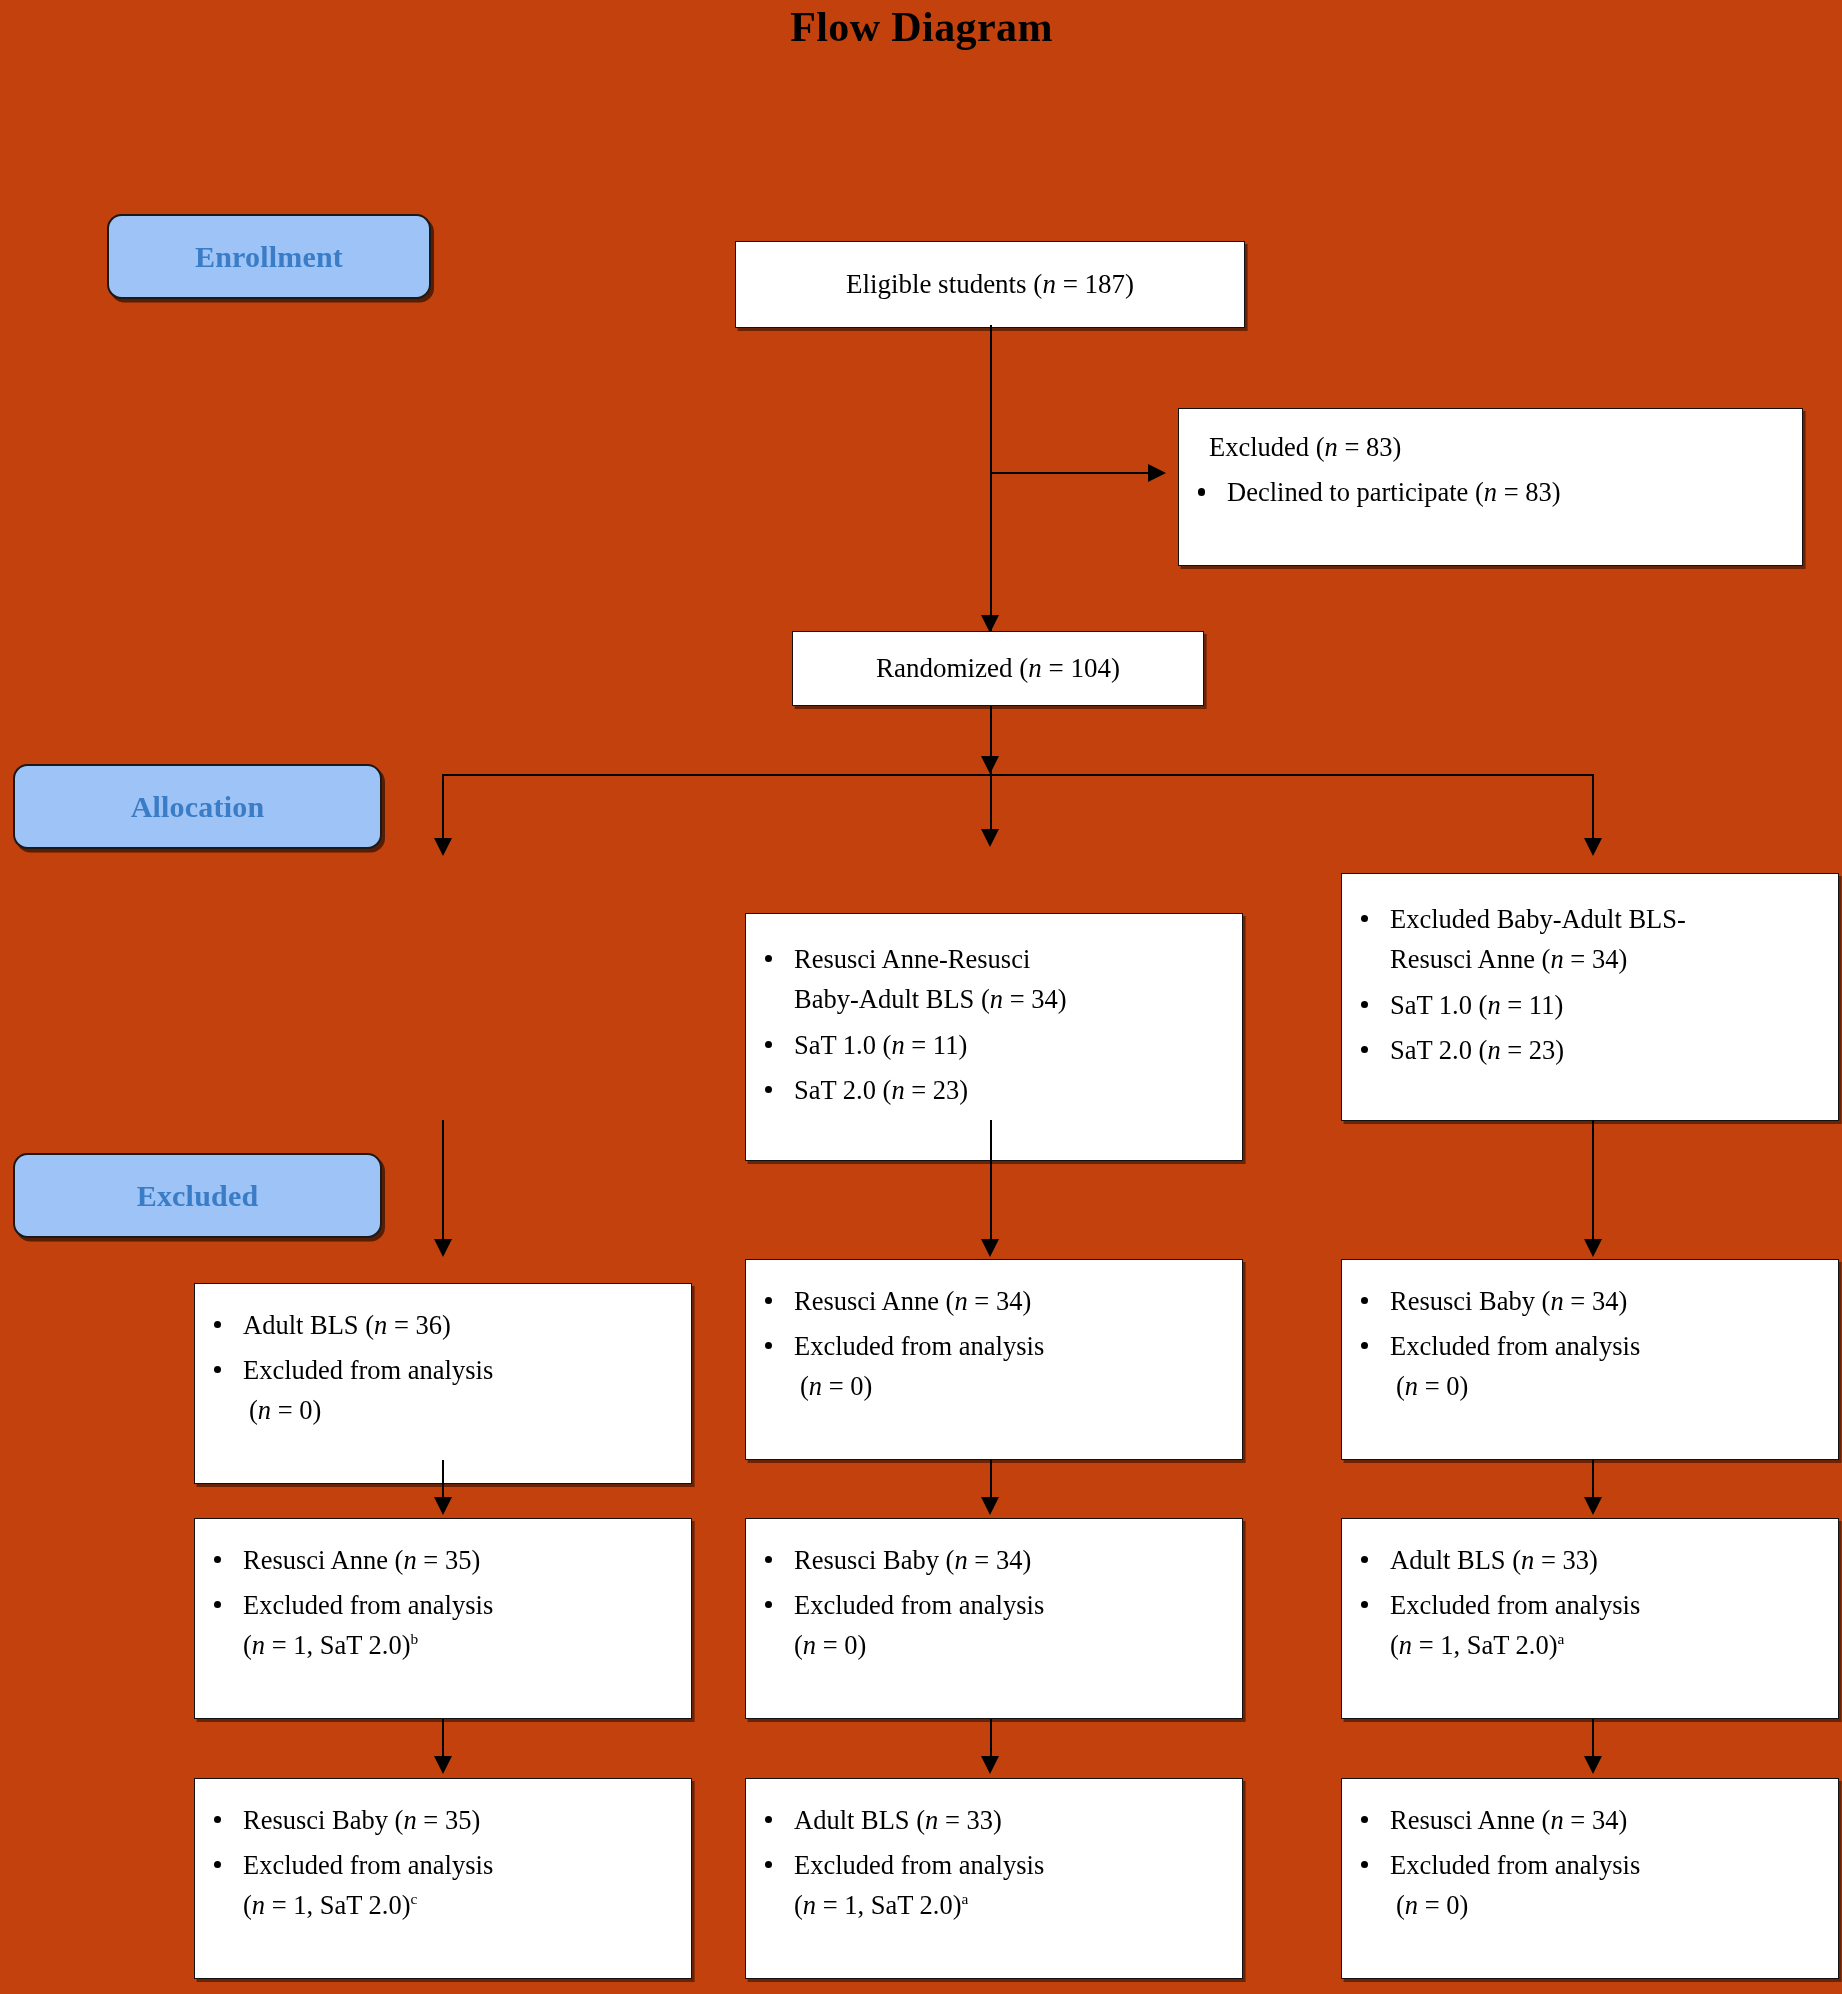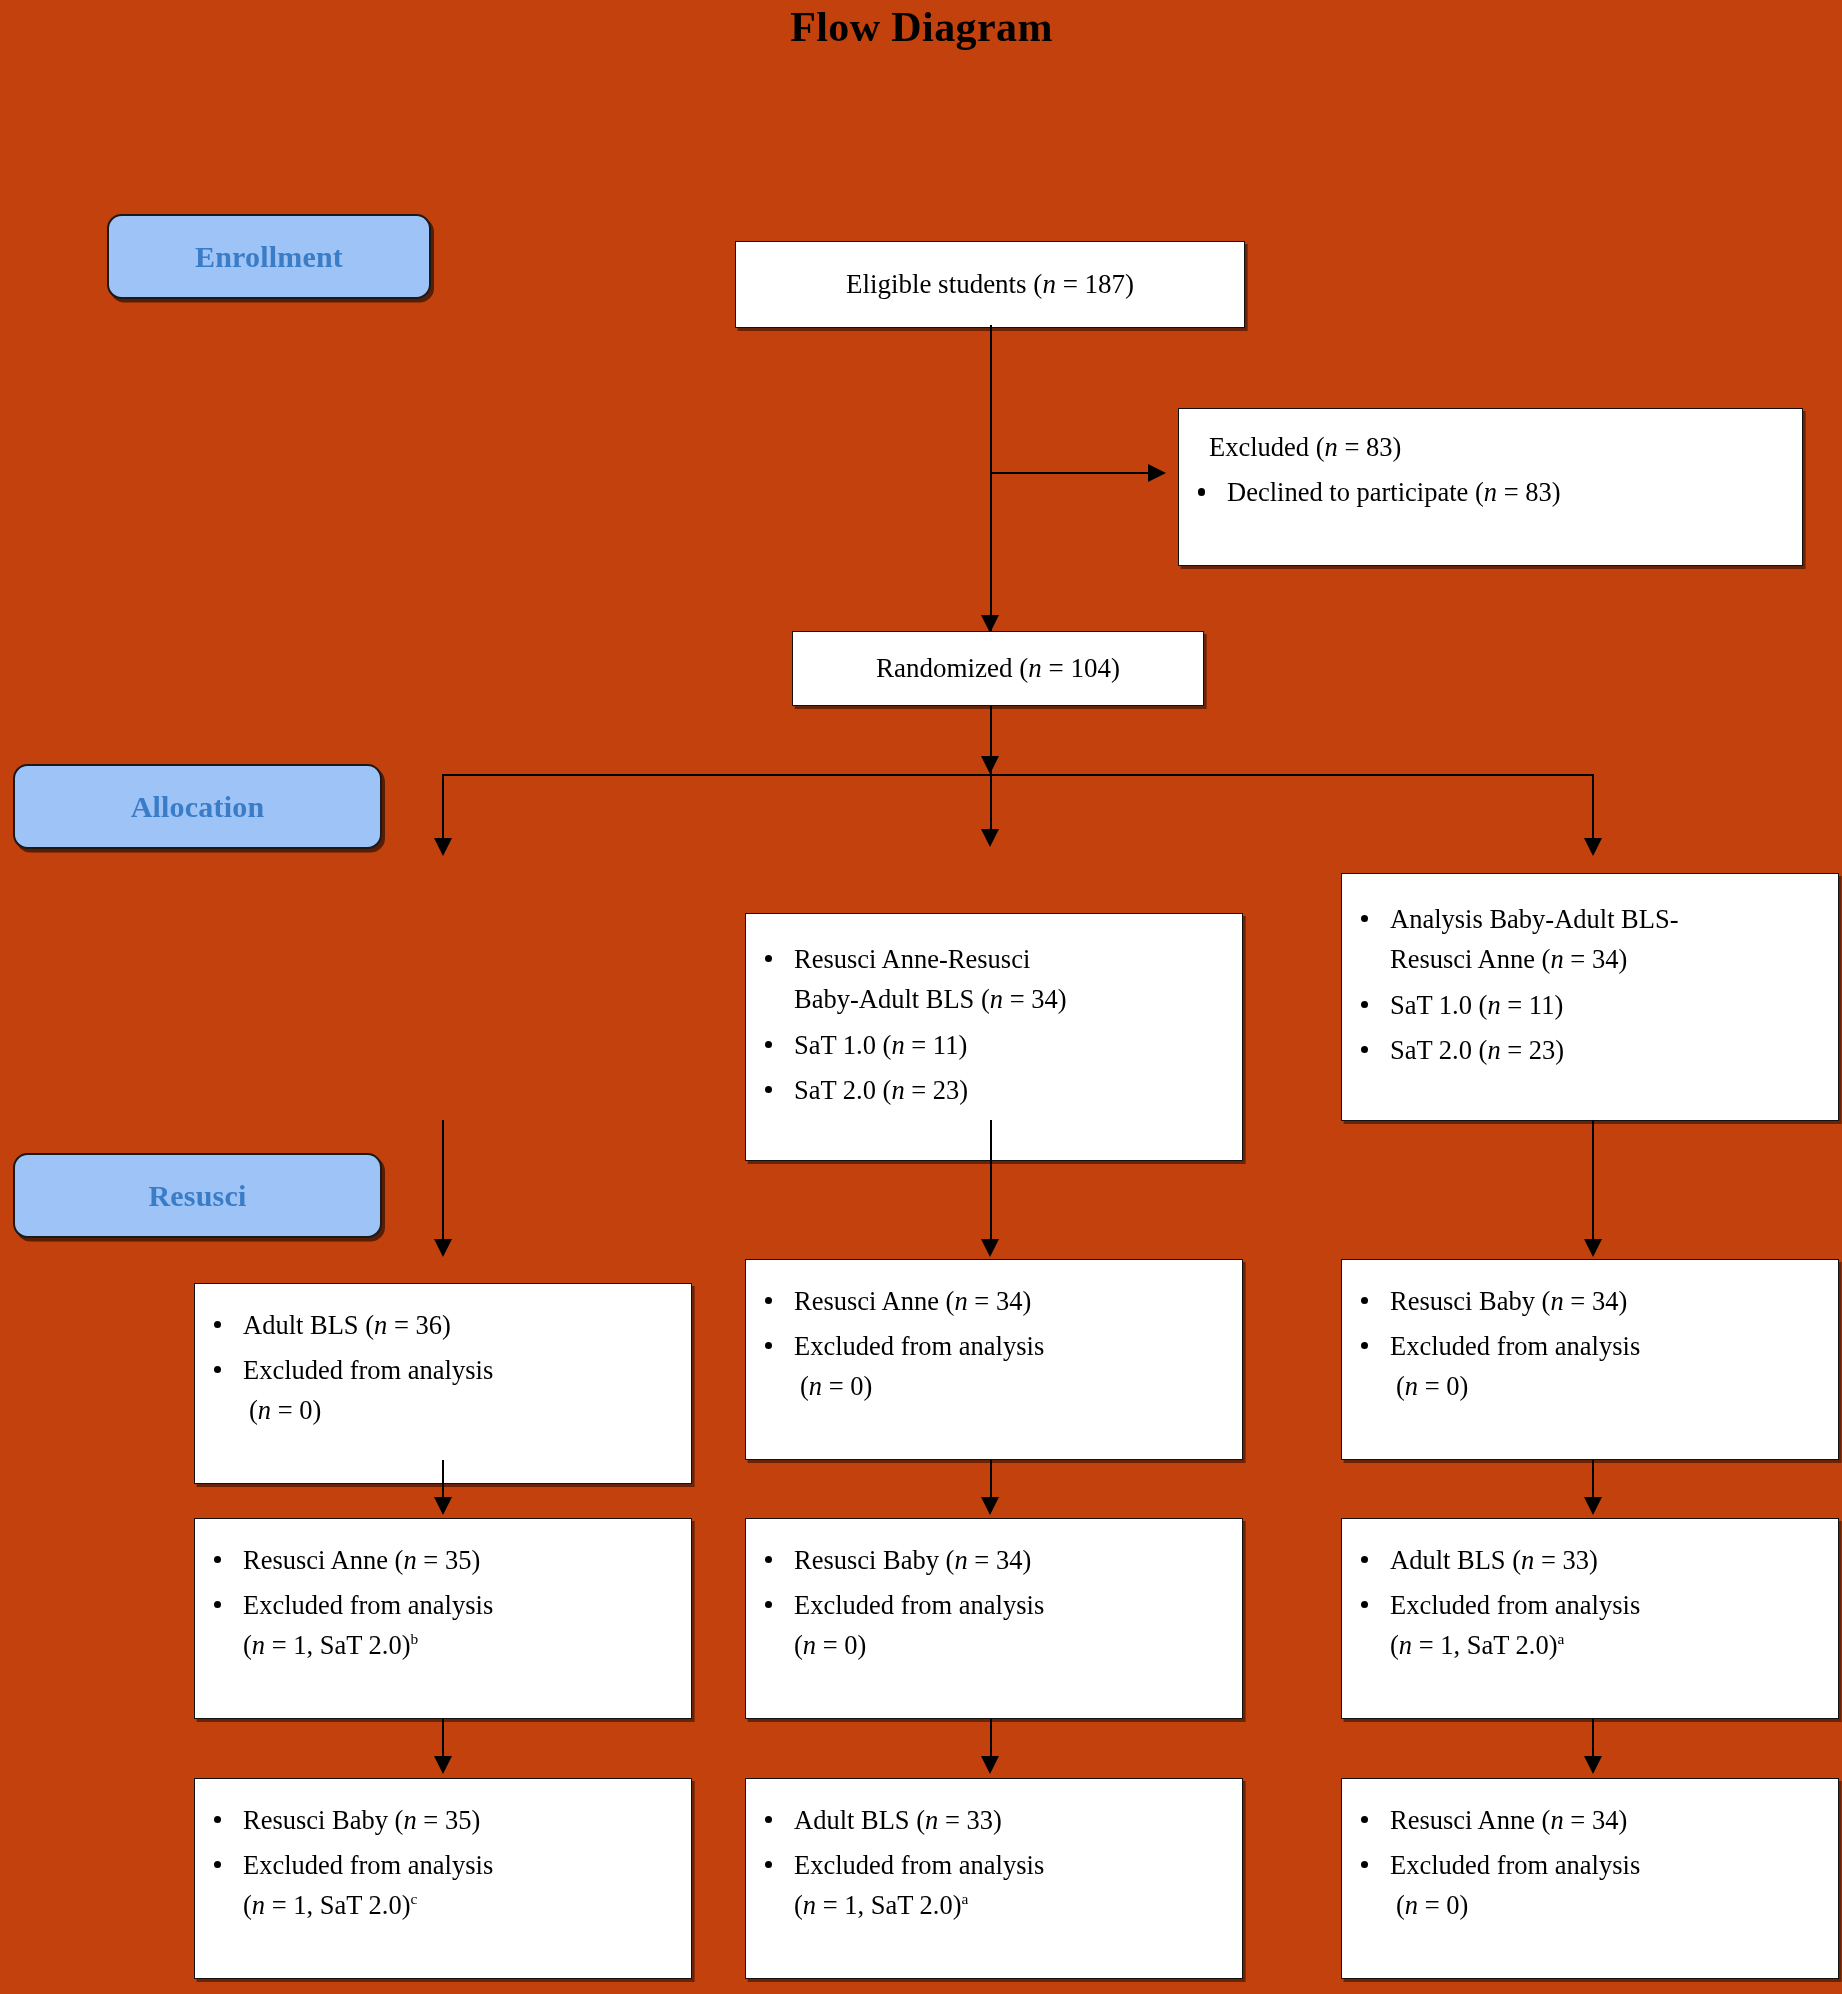--- a/index.html
+++ b/index.html
@@ -142,21 +142,21 @@
 
   <div class="stage-badge" style="left:107px; top:214px; width:324px; height:85px;">
     <span class="stage-label">Enrollment</span>
   </div>
 
   <div class="stage-badge" style="left:13px; top:764px; width:369px; height:85px;">
     <span class="stage-label">Allocation</span>
   </div>
 
   <div class="stage-badge" style="left:13px; top:1153px; width:369px; height:85px;">
-    <span class="stage-label">Resusci</span>
+    <span class="stage-label">Excluded</span>
   </div>
 
   <div class="flowbox center" style="left:735px; top:241px; width:510px; height:87px;">
     <span class="box-text">Eligible students (<i>n</i> = 187)</span>
   </div>
 
   <div class="vline" style="left:990px; top:325px; height:308px;"></div>
 
   <div class="hline" style="left:990px; top:472px; width:158px;"></div>
   <div class="arrowright" style="left:1148px; top:464px;"></div>
@@ -196,21 +196,21 @@
         <span>Baby-Adult BLS (<i>n</i> = 34)</span>
       </li>
       <li>SaT 1.0 (<i>n</i> = 11)</li>
       <li>SaT 2.0 (<i>n</i> = 23)</li>
     </ul>
   </div>
 
   <div class="flowbox" style="left:1341px; top:873px; width:498px; height:248px;">
     <ul class="bullets" style="padding-top:25px;">
       <li>
-        <span>Analysis Baby-Adult BLS-</span><br>
+        <span>Excluded Baby-Adult BLS-</span><br>
         <span>Resusci Anne (<i>n</i> = 34)</span>
       </li>
       <li>SaT 1.0 (<i>n</i> = 11)</li>
       <li>SaT 2.0 (<i>n</i> = 23)</li>
     </ul>
   </div>
 
   <div class="vline" style="left:442px; top:1120px; height:124px;"></div>
   <div class="arrowdown" style="left:434px; top:1239px;"></div>
 

